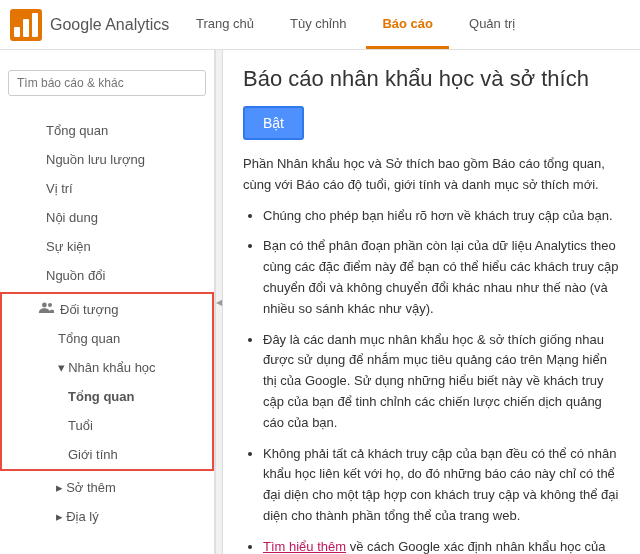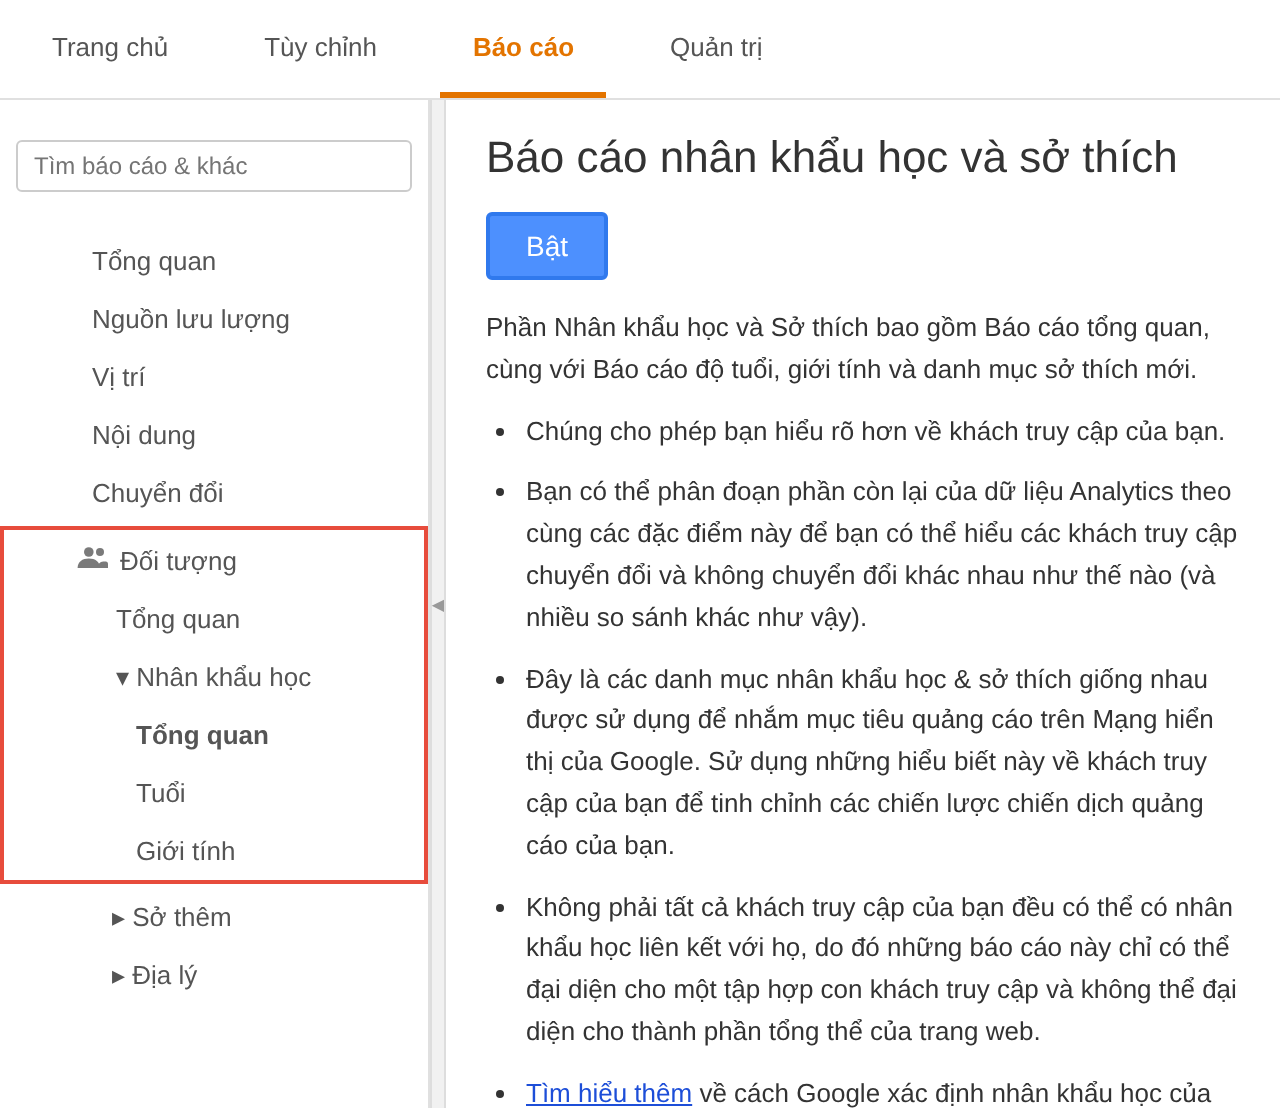--- a/index.html
+++ b/index.html
@@ -32,21 +32,21 @@
       width: 32px;
       height: 32px;
     }
     #logo-text {
       font-size: 16px;
       color: #555;
       font-weight: normal;
     }
     #nav-tabs {
       display: flex;
-      gap: 16px;
+      gap: 4px;
       flex: 1;
       height: 100%;
     }
     .nav-tab {
       padding: 0 16px;
       height: 100%;
       display: flex;
       align-items: center;
       cursor: pointer;
       font-size: 13px;
@@ -146,21 +146,21 @@
       margin-left: 20px;
       font-size: 13px;
       color: #333;
       line-height: 1.6;
     }
     #bullet-list li {
       margin-bottom: 10px;
     }
 
     .link-text {
-      color: #1d4ed8;
+      color: #be185d;
       cursor: pointer;
       text-decoration: underline;
     }
 
     
     #resize-handle {
       width: 8px;
       background: #f1f1f1;
       border-left: 1px solid #ddd;
       border-right: 1px solid #ddd;
@@ -172,20 +172,30 @@
     #resize-handle::after {
       content: '◀';
       font-size: 8px;
       color: #999;
     }
   </style>
 </head>
 <body>
 
 <div id="header">
+  <div id="logo-area">
+
+    <svg id="logo-icon" viewBox="0 0 32 32" xmlns="http://www.w3.org/2000/svg">
+      <rect x="0" y="0" width="32" height="32" rx="3" fill="#e37400"></rect>
+      <rect x="4" y="18" width="6" height="10" rx="1" fill="#fff"></rect>
+      <rect x="13" y="10" width="6" height="18" rx="1" fill="#fff"></rect>
+      <rect x="22" y="4" width="6" height="24" rx="1" fill="#fff"></rect>
+    </svg>
+    <span id="logo-text">Google Analytics</span>
+  </div>
 
   <nav id="nav-tabs">
   <div class="nav-tab">Trang chủ</div>
       <div class="nav-tab">Tùy chỉnh</div>
       <div class="nav-tab active">Báo cáo</div>
       <div class="nav-tab">Quản trị</div>
     </nav>
 </div>
 
 <div id="main">
@@ -200,21 +210,24 @@
       <div class="sidebar-item">
         <span>Nguồn lưu lượng</span>
       </div>
       <div class="sidebar-item">
         <span>Vị trí</span>
       </div>
       <div class="sidebar-item">
         <span>Nội dung</span>
       </div>
       <div class="sidebar-item">
-        <span>Chuyển đổi</span>
+        <span>Sự kiện</span>
+      </div>
+      <div class="sidebar-item">
+        <span>Nguồn đổi</span>
       </div>
 
       <div style="border: 2px solid #e74c3c; margin: 2px 0;">
         <div class="sidebar-item" style="padding-left: 10px;">
 
           <svg width="16" height="16" viewBox="0 0 20 20" fill="#7a7a7a" xmlns="http://www.w3.org/2000/svg">
             <circle cx="8" cy="5" r="3"></circle>
             <path d="M1 15c0-4 3-6 7-6s7 2 7 6H1z"></path>
             <circle cx="15" cy="5" r="2.5"></circle>
             <path d="M13 15c.5-2 2-4 4-4h1c2 0 2 1 2 2v2h-7z"></path>

